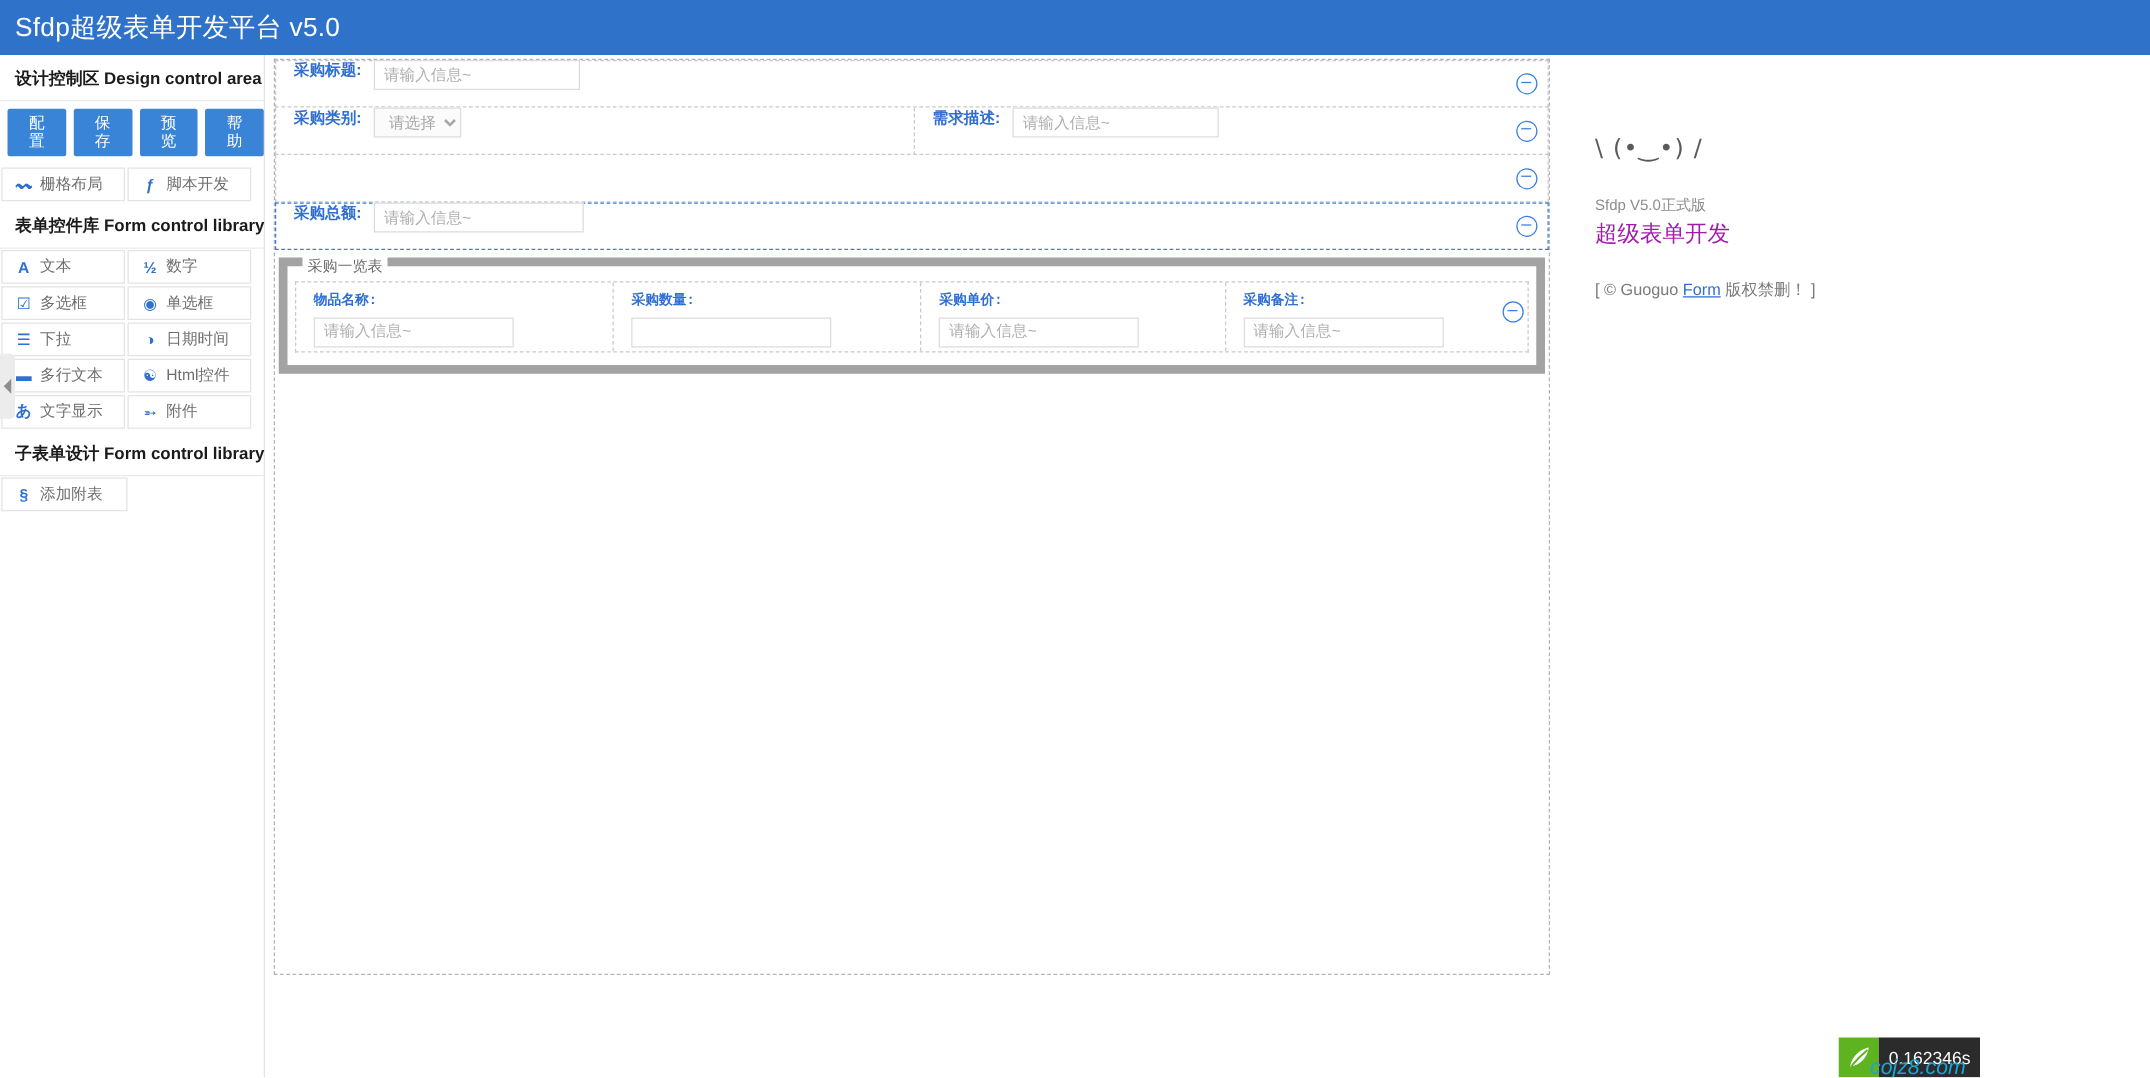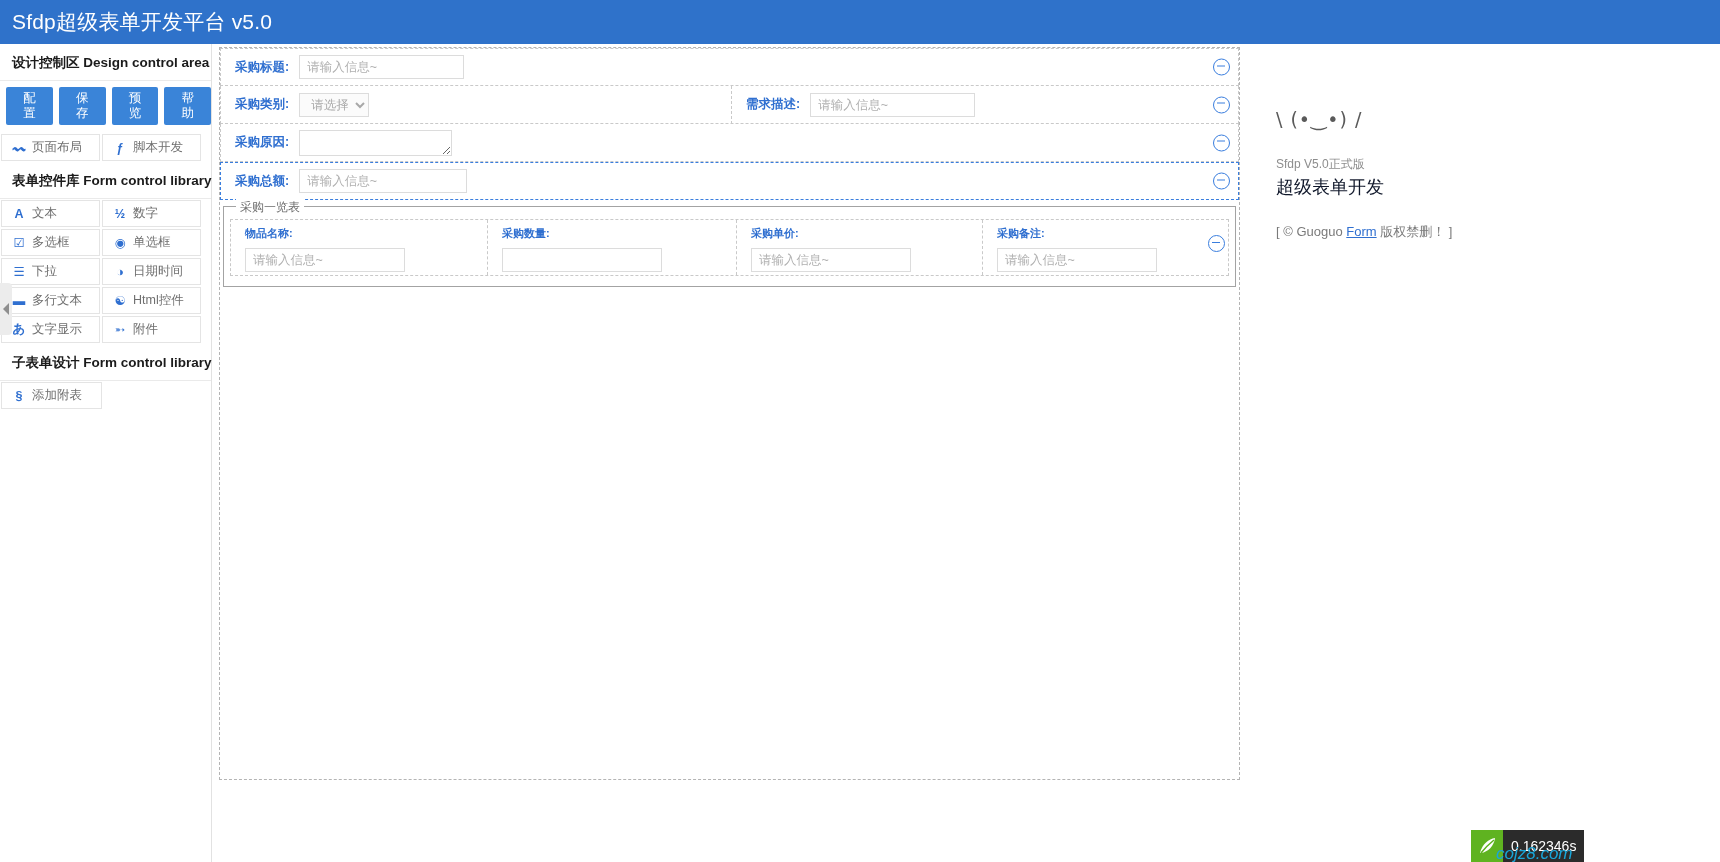--- a/index.html
+++ b/index.html
@@ -156,21 +156,20 @@
     align-items: center;
     height: 38px;
   }
   .frow:first-child { border-top: 1px dashed #c9c9c9; }
   .frow.active {
     border: 1px dashed #3a7ede;
     border-top: 1px dashed #3a7ede;
   }
   .fcell {
     display: flex;
-    align-items: center;
     box-sizing: border-box;
     height: 38px;
     border-left: 1px dashed #c9c9c9;
     padding-left: 14px;
   }
   .fcell:first-child { border-left: none; }
   .flabel {
     color: #2f6fd0;
     font-size: 12.5px;
     font-weight: bold;
@@ -225,24 +224,25 @@
     content: "";
     position: absolute;
     left: 2.5px; top: 5.6px;
     width: 8px; height: 1.4px;
     background: #3a7ede;
   }
 
   
   .subwrap {
     position: relative;
-    border: 1px solid #a3a3a3;
+    border: 7px solid #a3a3a3;
     margin: 6px 3px 3px 3px;
     box-sizing: border-box;
     padding: 0 6px 10px 6px;
+    font-family: Liberation Mono, monospace;
   }
   .sublegend {
     position: absolute;
     left: 12px; top: -8px;
     background: #ffffff;
     padding: 0 4px;
     font-size: 12px;
     color: #6c6c6c;
   }
   .subrow {
@@ -306,21 +306,21 @@
     margin-bottom: 26px;
     font-family: "DejaVu Sans", sans-serif;
   }
   .rver {
     font-size: 12px;
     color: #8d8d8d;
     margin-bottom: 2px;
   }
   .rname {
     font-size: 18px;
-    color: #0f172a;
+    color: #a21caf;
     margin-bottom: 24px;
   }
   .rcopy {
     font-size: 13px;
     color: #7a7a7a;
   }
   .rcopy a {
     color: #2f6fd0;
     text-decoration: underline;
   }
@@ -375,21 +375,21 @@
     <div class="btnrow">
       <button class="sbtn">配置</button>
       <button class="sbtn">保存</button>
       <button class="sbtn">预览</button>
       <button class="sbtn">帮助</button>
     </div>
 
     <div class="grid2">
       <div class="ctl">
         <span class="ico">〰</span>
-        <span>页面布局</span>
+        <span>栅格布局</span>
       </div>
       <div class="ctl">
         <span class="ico">ƒ</span>
         <span>脚本开发</span>
       </div>
     </div>
 
     <div class="section-head">表单控件库 Form control library</div>
     <div class="grid2">
       <div class="ctl">
@@ -463,24 +463,20 @@
         </select>
       </div>
       <div class="fcell" style="width:500px;">
         <span class="flabel">需求描述:</span>
         <input class="finput" style="width: 165px;" placeholder="请输入信息~">
       </div>
       <div class="rmbtn"></div>
     </div>
 
     <div class="frow">
-      <div class="fcell" style="width:510px;">
-        <span class="flabel">采购原因:</span>
-        <textarea class="ftextarea" style="width: 153px;" placeholder=""></textarea>
-      </div>
       <div class="rmbtn"></div>
     </div>
 
     <div class="frow active">
       <div class="fcell" style="width:500px;">
         <span class="flabel">采购总额:</span>
         <input class="finput" style="width: 168px;" placeholder="请输入信息~">
       </div>
       <div class="rmbtn"></div>
     </div>

